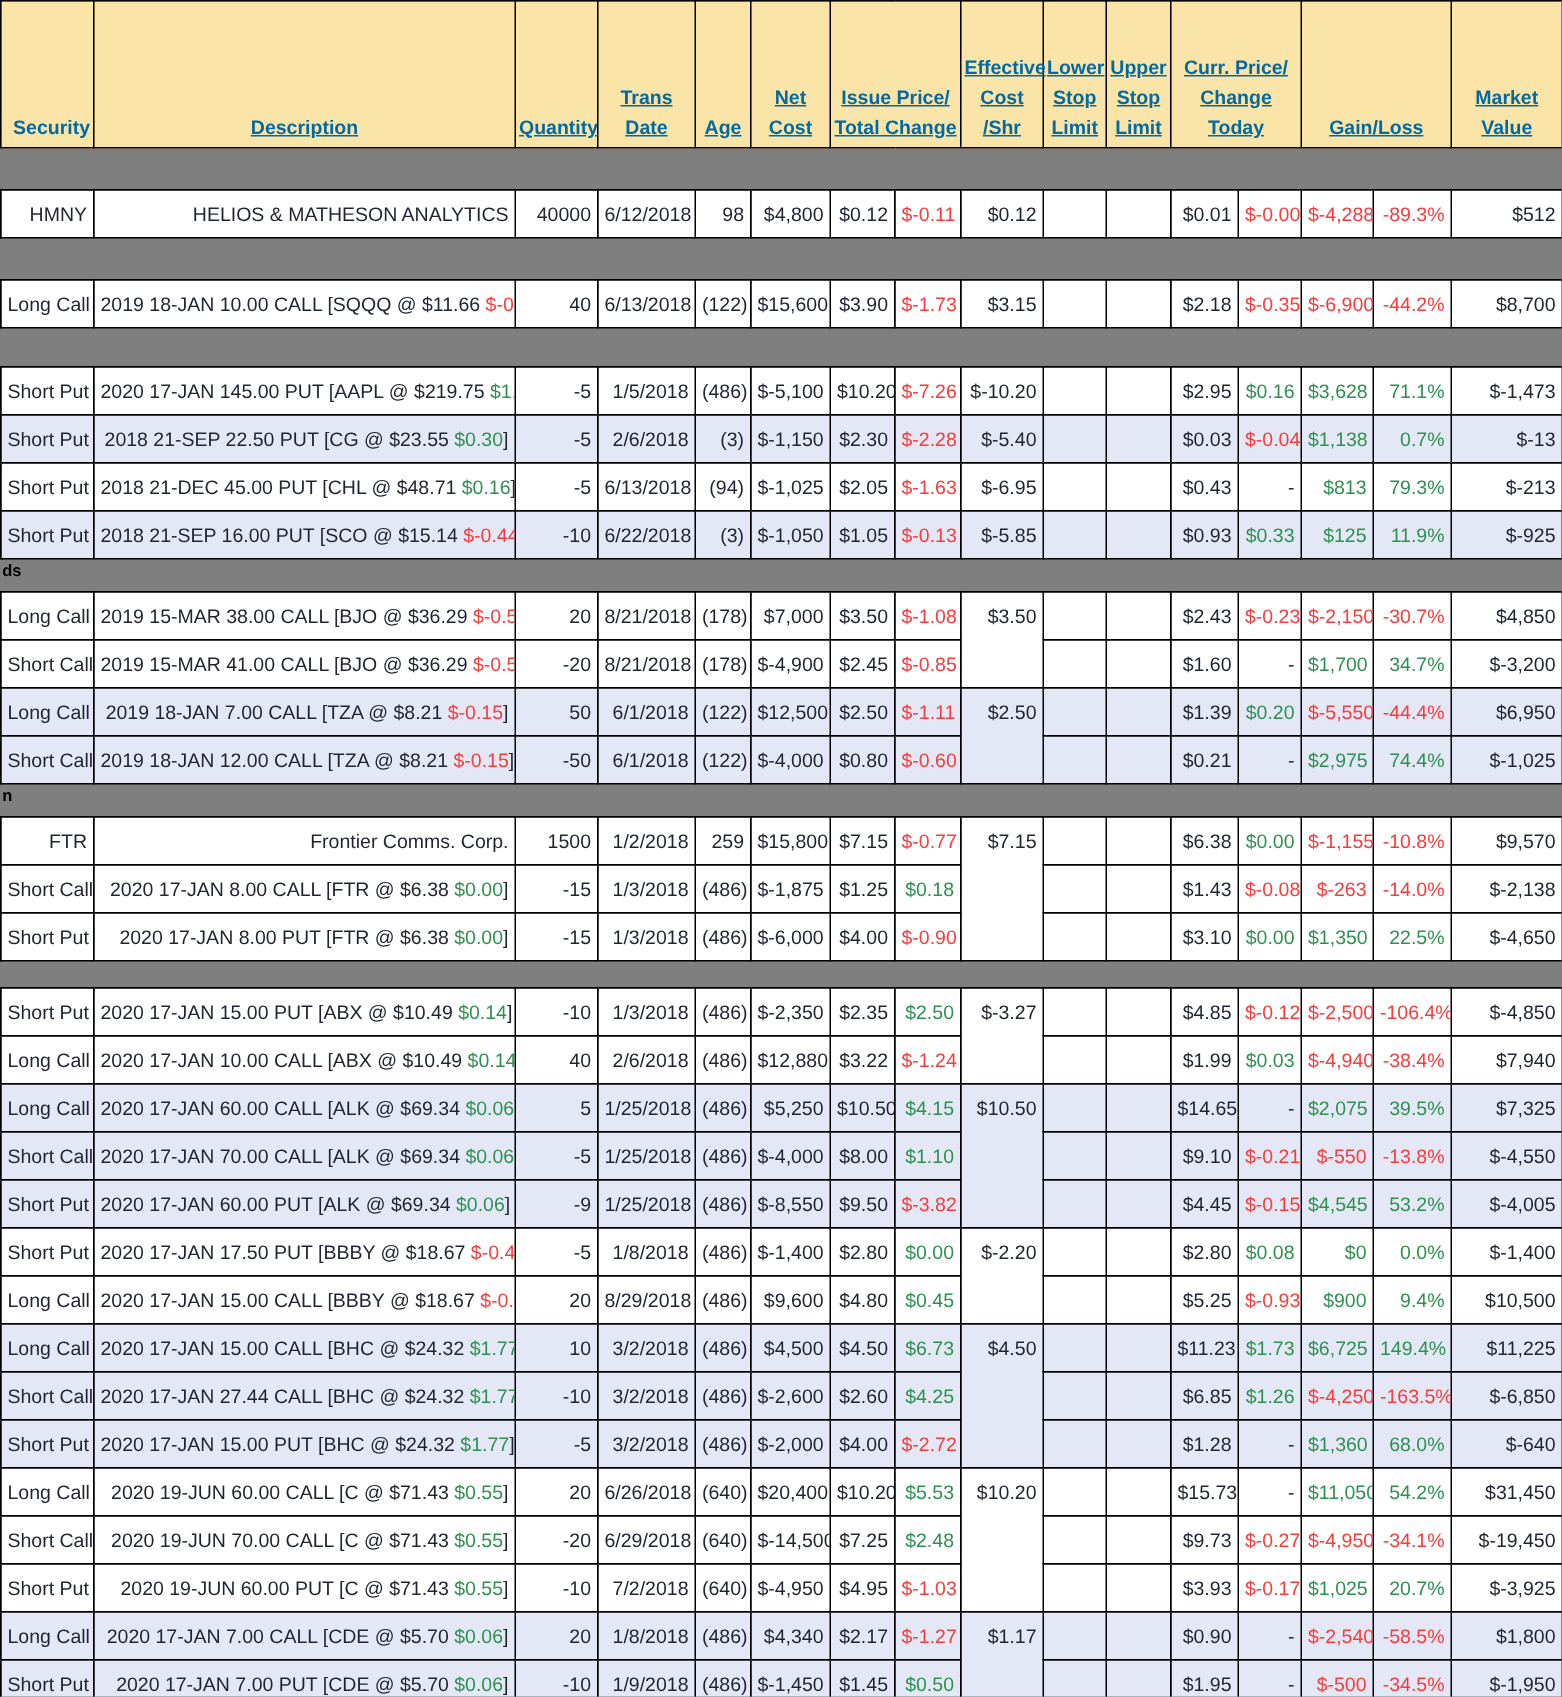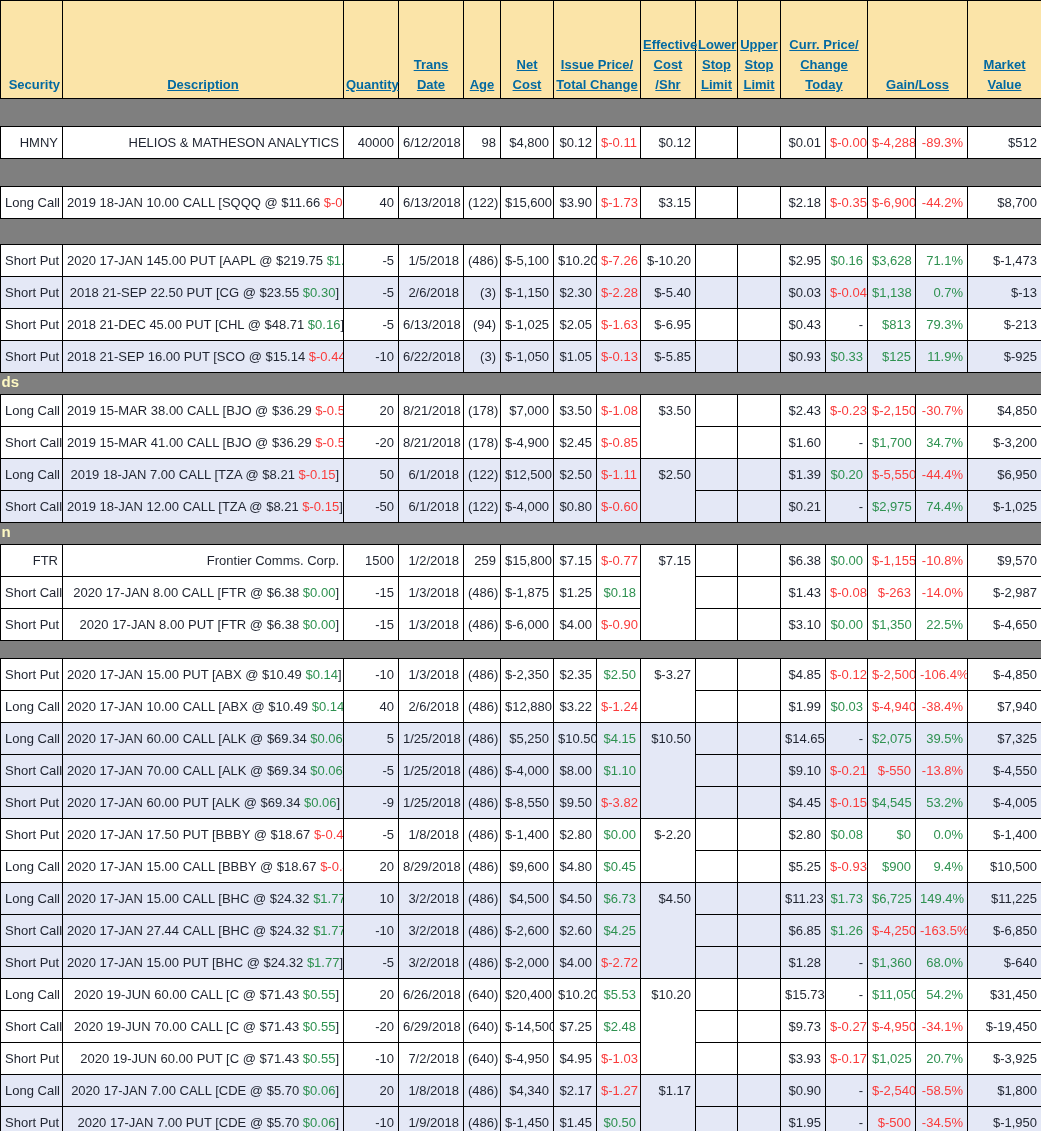--- a/index.html
+++ b/index.html
@@ -53,22 +53,22 @@
   tr.spacer td{
     background:var(--band);
     border:none;
     height:auto;
     padding:0;
     vertical-align:top;
   }
   .band-label{
     display:block;
     font-weight:bold;
-    color:#fef9c3;
-    font-size:15px;
+    color:#000000;
+    font-size:11px;
     line-height:15px;
     padding:1px 0 0 1px;
   }
 </style>
 </head>
 <body>
 
 <table>
   <colgroup>
     <col style="width:62px">
@@ -340,21 +340,21 @@
         <td class="num">(486)</td>
         <td class="num">$-1,875</td>
         <td class="num">$1.25</td>
         <td class="num t-green">$0.18</td>
         <td class="num"></td>
         <td class="num"></td>
         <td class="num">$1.43</td>
         <td class="num t-red">$-0.08</td>
         <td class="num t-red">$-263</td>
         <td class="num t-red">-14.0%</td>
-        <td class="num">$-2,987</td>
+        <td class="num">$-2,138</td>
       </tr>
       <tr>
         <td class="c-sec">Short Put</td>
         <td class="c-desc"><span>2020 17-JAN 8.00 PUT [FTR @ $6.38 </span><span class="t-green">$0.00</span><span>]</span></td>
         <td class="num">-15</td>
         <td class="num">1/3/2018</td>
         <td class="num">(486)</td>
         <td class="num">$-6,000</td>
         <td class="num">$4.00</td>
         <td class="num t-red">$-0.90</td>

